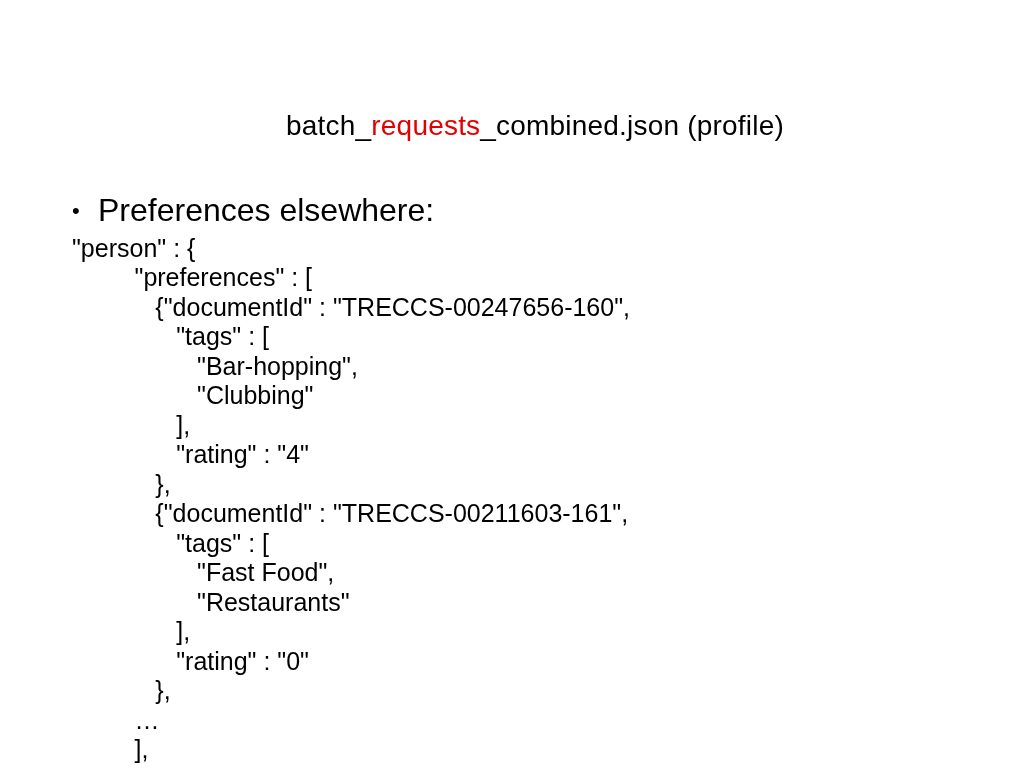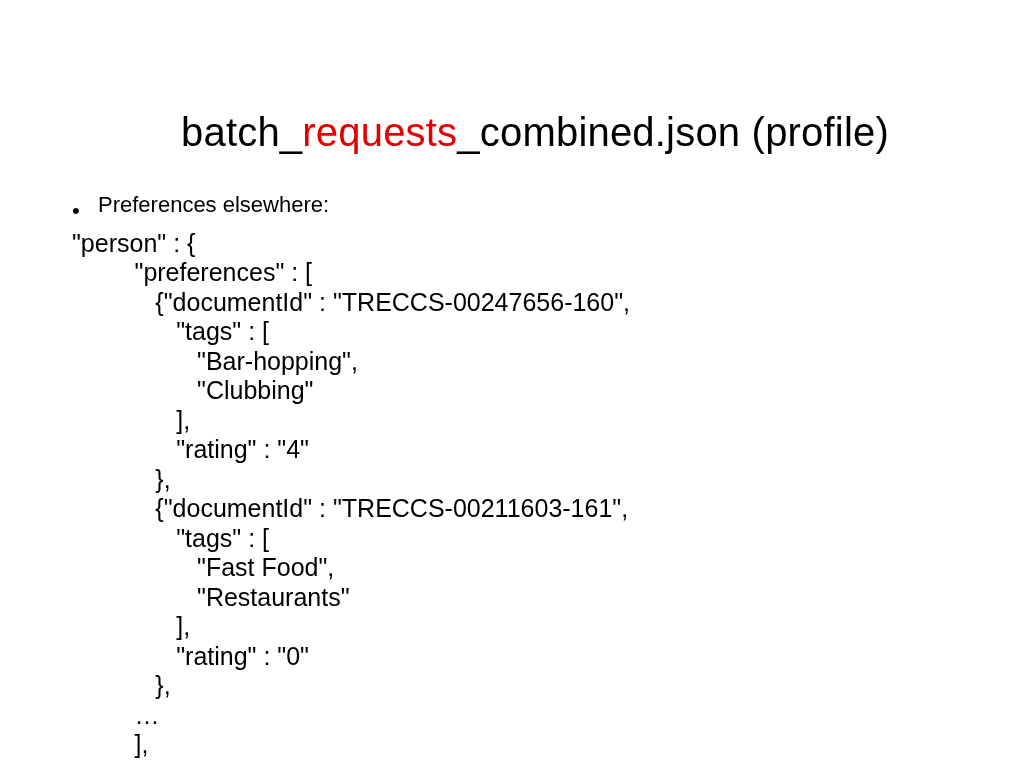--- a/index.html
+++ b/index.html
@@ -17,21 +17,21 @@
     height: 768px;
     padding: 0;
     position: relative;
   }
   .title {
     position: absolute;
     top: 110px;
     left: 0;
     right: 0;
     text-align: center;
-    font-size: 40px;
+    font-size: 28px;
     font-weight: 400;
     letter-spacing: 0.2px;
     padding-left: 46px;
   }
   .title .seg {
     color: #000000;
   }
   .title .seg.red {
     color: #e30000;
   }
@@ -50,21 +50,21 @@
   }
   .bullet-dot {
     width: 26px;
     flex: 0 0 26px;
     text-align: left;
     font-size: 22px;
     line-height: 1.25;
     padding-top: 5px;
   }
   .bullet-text {
-    font-size: 22px;
+    font-size: 32px;
   }
   .codeblock {
     font-family: Arial, Helvetica, sans-serif;
     font-size: 25px;
     white-space: pre;
     line-height: 1.18;
     margin-left: 0;
   }
 </style>
 </head>

